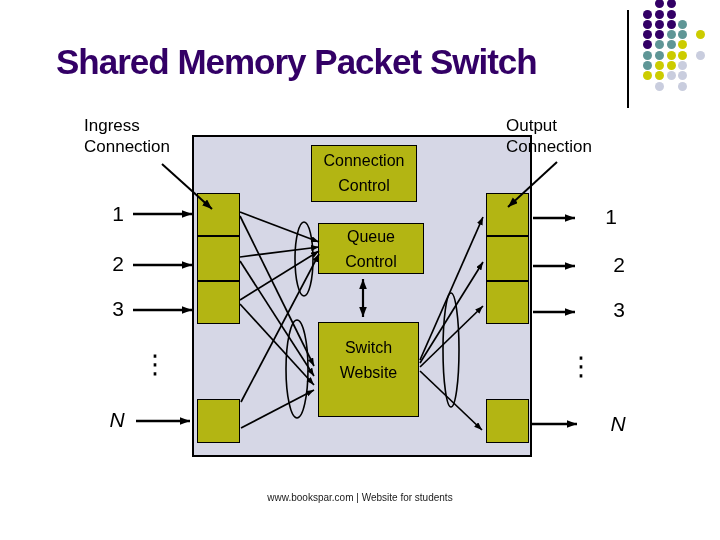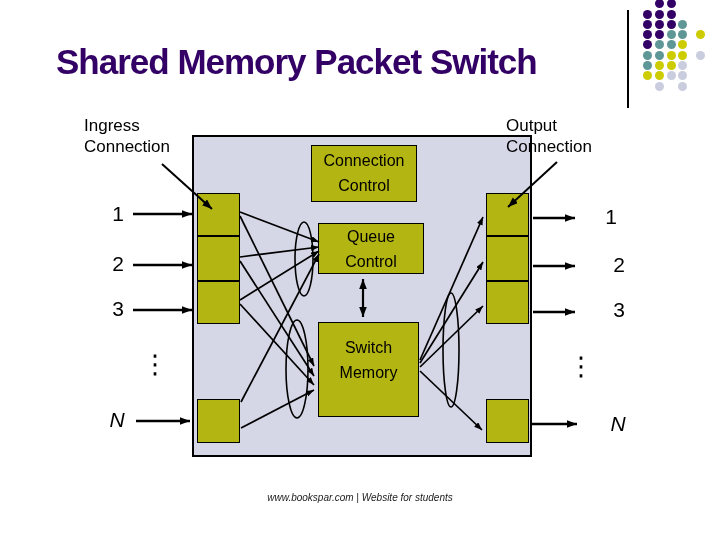--- a/index.html
+++ b/index.html
@@ -45,21 +45,21 @@
   .ingress { left:84px; top:115px; width:106px; }
   .outlabel { left:506px; top:115px; width:106px; }
   .port { position:absolute; font-size:21px; width:28px; text-align:center; }
   .port.it { font-style:italic; }
   .vdots { position:absolute; font-size:26px; line-height:30px; }
 
   .caption {
     position:absolute; left:0; top:487px; width:720px; text-align:center;
     font-size:19px; z-index:3; white-space:nowrap;
   }
-  .wm { position:absolute; text-align:center; font-size:10px; color:#1a1a1a; z-index:2; white-space:nowrap;font-style:italic; }
+  .wm { position:absolute; text-align:center; font-size:10px; color:#1a1a1a; z-index:2; white-space:nowrap; }
   .wm1 { left:0; top:492px; width:720px; }
   .wm2 { left:0; top:508px; width:660px; }
 </style>
 </head>
 <body>
 
 <div class="slide" style="--title: #330066; --panel: #d6d7e6; --olive: #b3b513;">
 
   <h1 class="title">Shared Memory Packet Switch</h1>
 
@@ -115,21 +115,21 @@
   <div class="cbox cc">
     <span>Connection</span>
     <span>Control</span>
   </div>
   <div class="cbox qc">
     <span>Queue</span>
     <span>Control</span>
   </div>
   <div class="cbox sm">
     <span>Switch</span>
-    <span>Memory</span>
+    <span>Website</span>
   </div>
 
   <svg class="wires" viewBox="0 0 720 540">
     <defs>
       <marker id="ah" markerWidth="9" markerHeight="7" refX="8" refY="3" orient="auto" markerUnits="userSpaceOnUse">
         <path d="M0,0 L8,3 L0,6 z" fill="#000"></path>
       </marker>
       <marker id="ahb" markerWidth="12" markerHeight="9" refX="10" refY="3.8" orient="auto" markerUnits="userSpaceOnUse">
         <path d="M0,0 L10,3.8 L0,7.6 z" fill="#000"></path>
       </marker>

